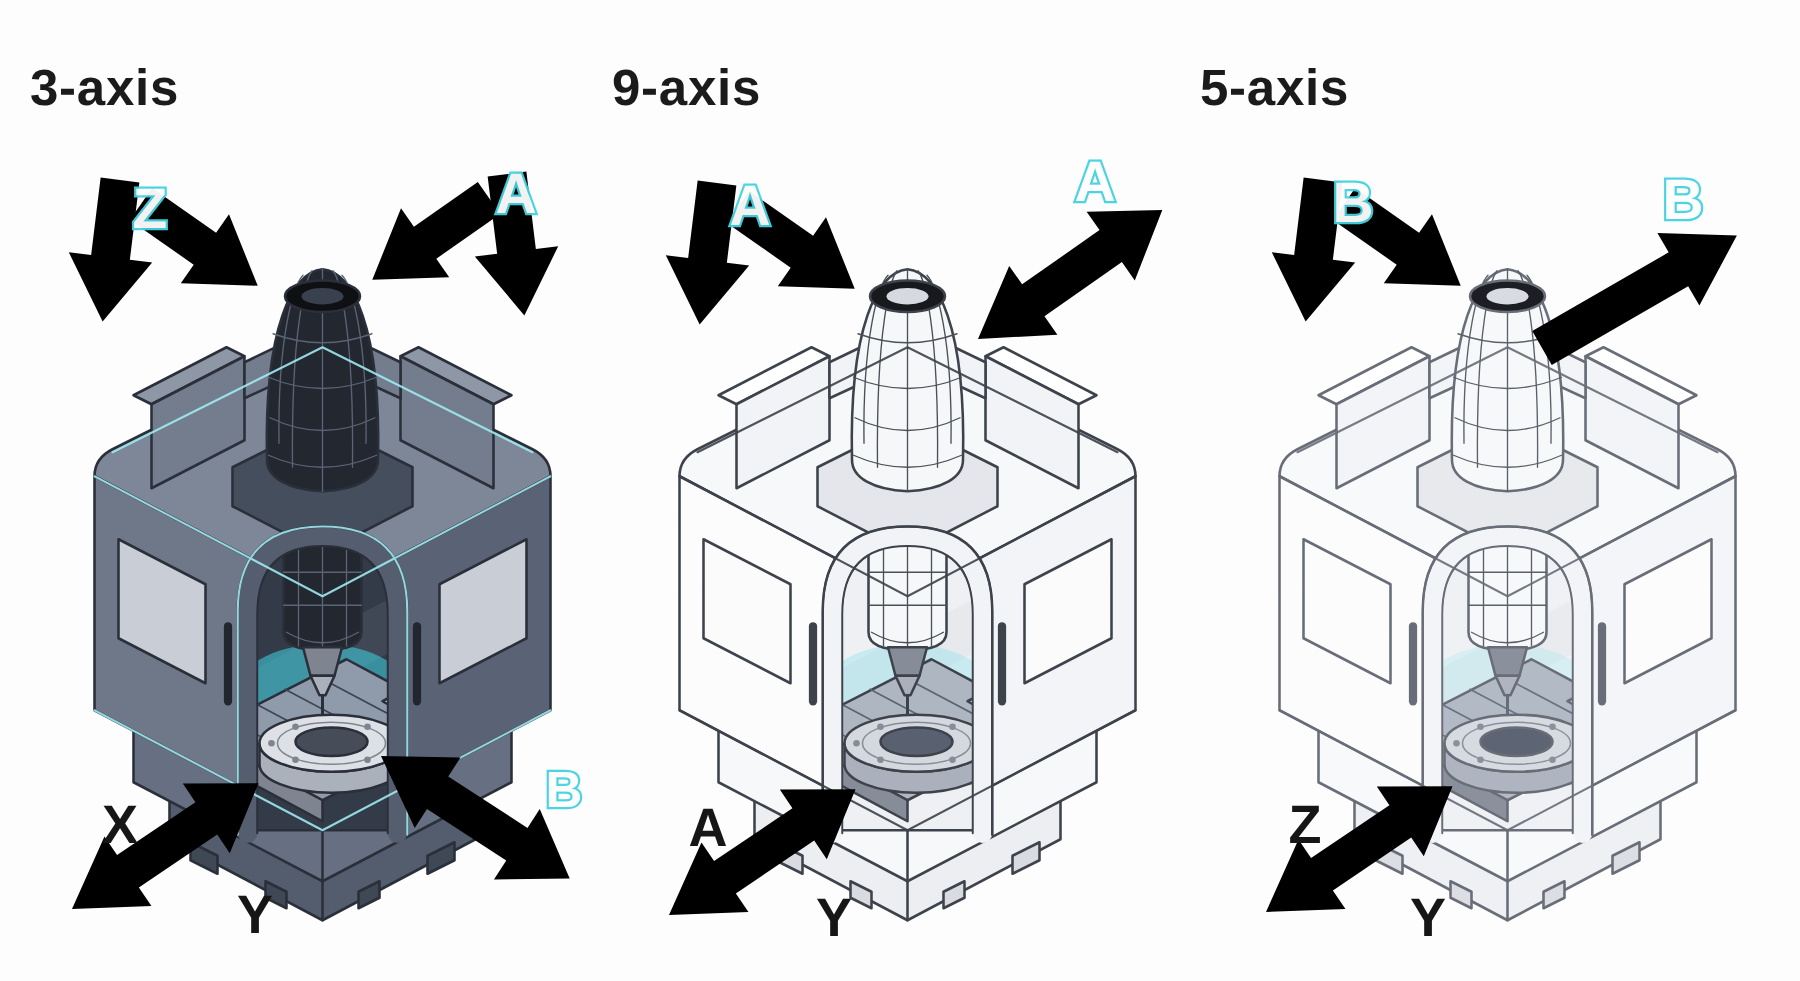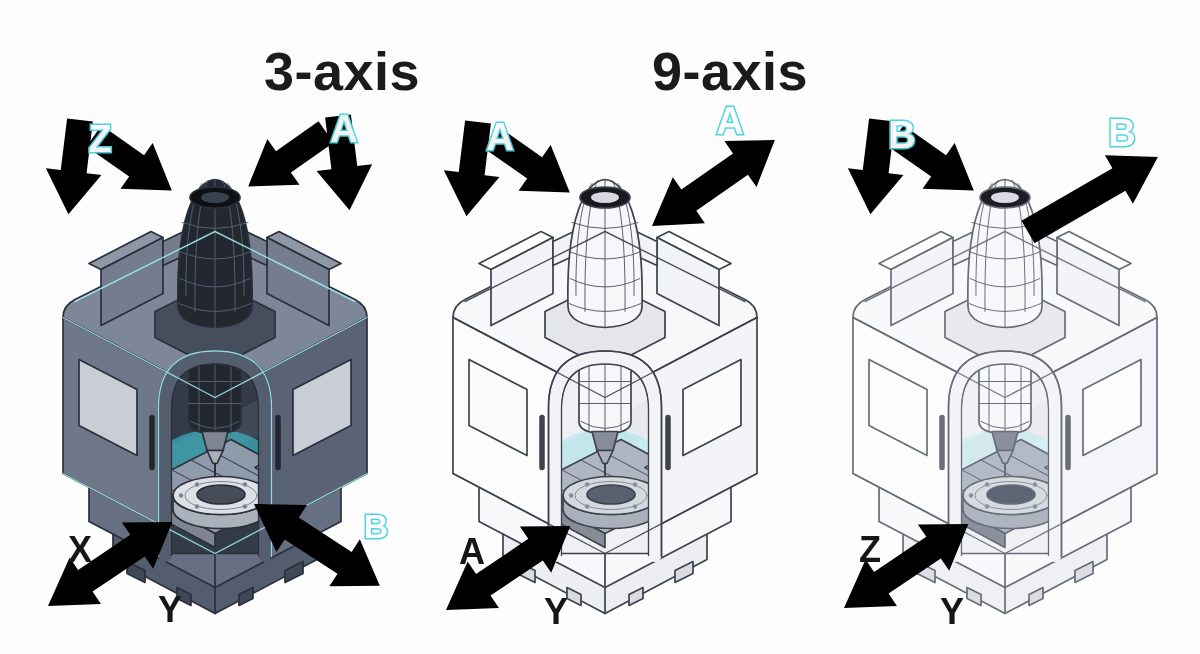--- a/index.html
+++ b/index.html
@@ -1,21 +1,21 @@
 <!DOCTYPE html>
 <html><head>
 <meta charset="utf-8">
 <style>
   html,body{margin:0;padding:0;background:#ffffff;}
   #canvas{position:relative;width:1200px;height:654px;background:#fdfdfe;overflow:hidden;
           font-family:"Liberation Sans", sans-serif;}
   .panel{position:absolute;top:0;width:400px;height:654px;}
   .panel.p1{left:0;} .panel.p2{left:400px;} .panel.p3{left:800px;}
-  .title{position:absolute;top:40px;left:0;width:100%;text-align:right;
-         font-size:54px;font-weight:700;color:#1b1b1b;letter-spacing:0.5px;}
+  .title{position:absolute;top:40px;left:0;width:100%;text-align:left;
+         font-size:34px;font-weight:700;color:#1b1b1b;letter-spacing:0.5px;}
   .p1 .title{transform:translateX(20px);}
   .p2 .title{transform:translateX(8px);}
   .scene{position:absolute;top:86px;left:0;}
 
   
   use.m-dark{
     --outline:#2a2f3a; --face-l:#6e7889; --face-r:#5a6375; --top:#7d8797; --top2:#8d97a6;
     --block:#737d8d; --well:#454e5d; --dome:#23272f; --domeline:#5a6477;
     --ring:#0e1013; --ring2:#3a414e; --interior:#343b48; --wall:#4a5362;
     --table:#8f9aab; --slat:#3d4553; --metal:#dde1e6; --metal2:#aab1bb; --metal3:#7e8590;
@@ -216,20 +216,21 @@
         <use href="#arrC" transform="translate(46,524) rotate(-34)"></use>
       </g>
       <text class="lbl-outline" x="100" y="64">A</text>
       <text class="lbl-outline" x="330" y="48">A</text>
       <text class="lbl-dark" x="72" y="478">A</text>
       <text class="lbl-dark" x="156" y="538">Y</text>
     </svg>
   </div>
 
   <div class="panel p3">
+    <div class="title">5-axis</div>
     <svg class="scene" width="400" height="568" viewBox="0 0 400 568">
       <use href="#machine" x="5" y="6" class="m-soft"></use>
       <g class="axis-arrow">
         <use href="#arrA" transform="translate(82,34) rotate(97)"></use>
         <use href="#arrA" transform="translate(96,50) rotate(35)"></use>
       </g>
       <g class="axis-arrow">
         <use href="#arrB" transform="translate(228,146) rotate(-30)"></use>
       </g>
       <g class="axis-arrow">

